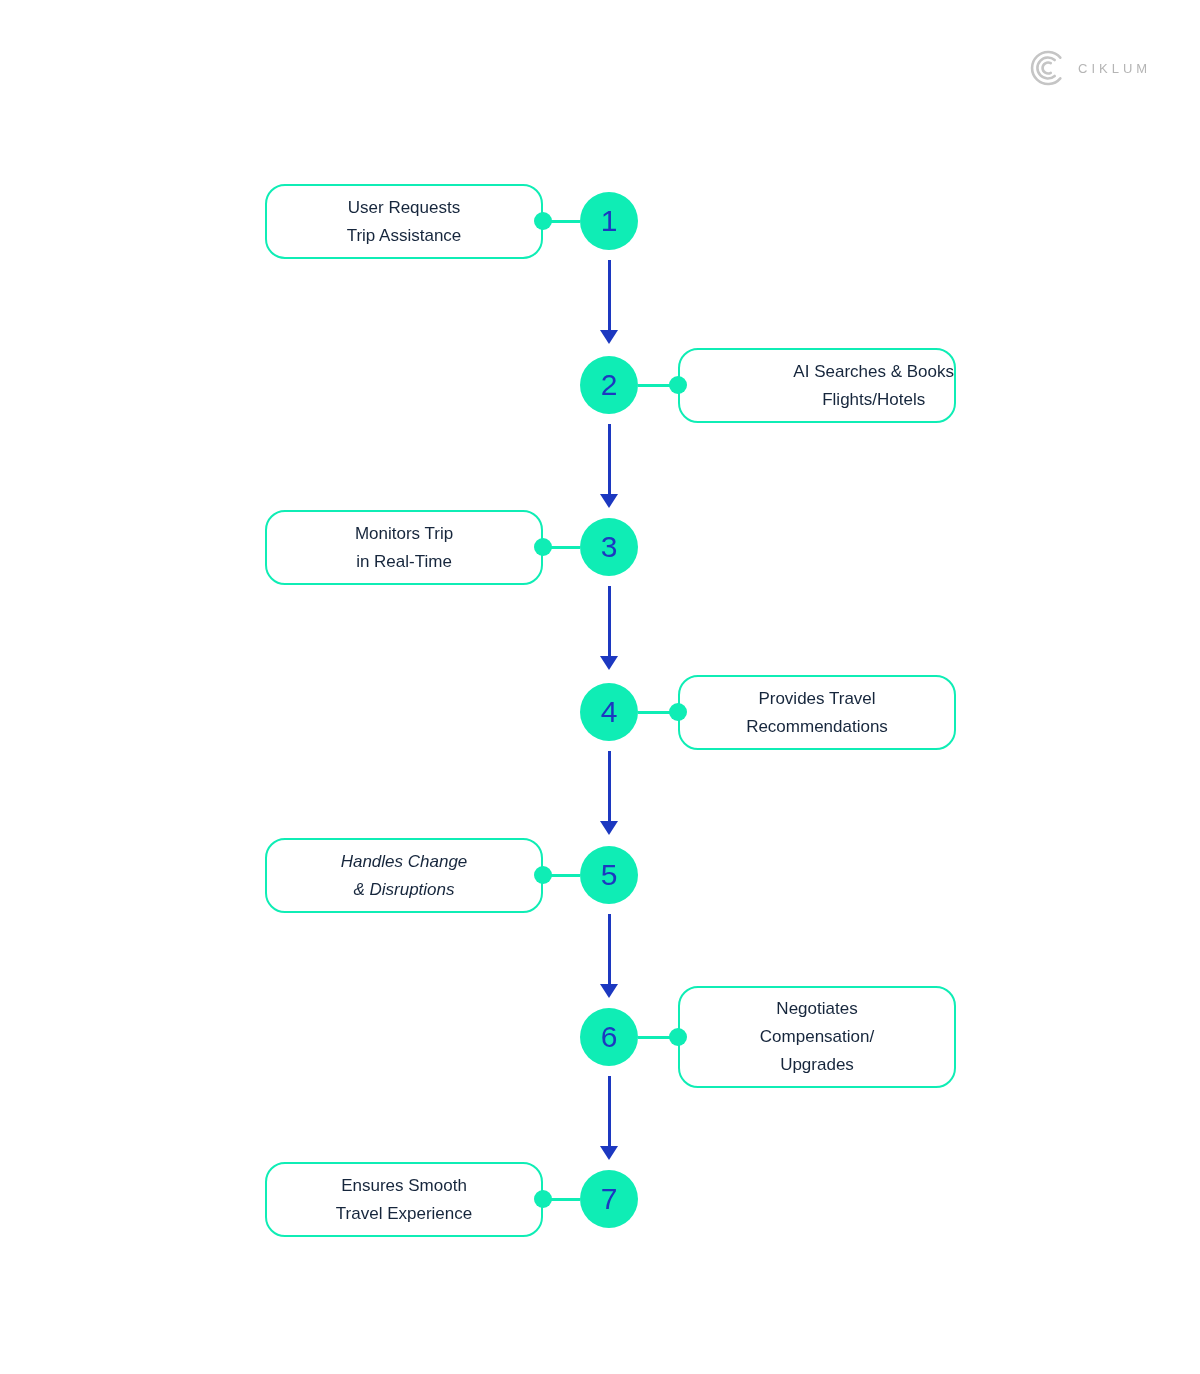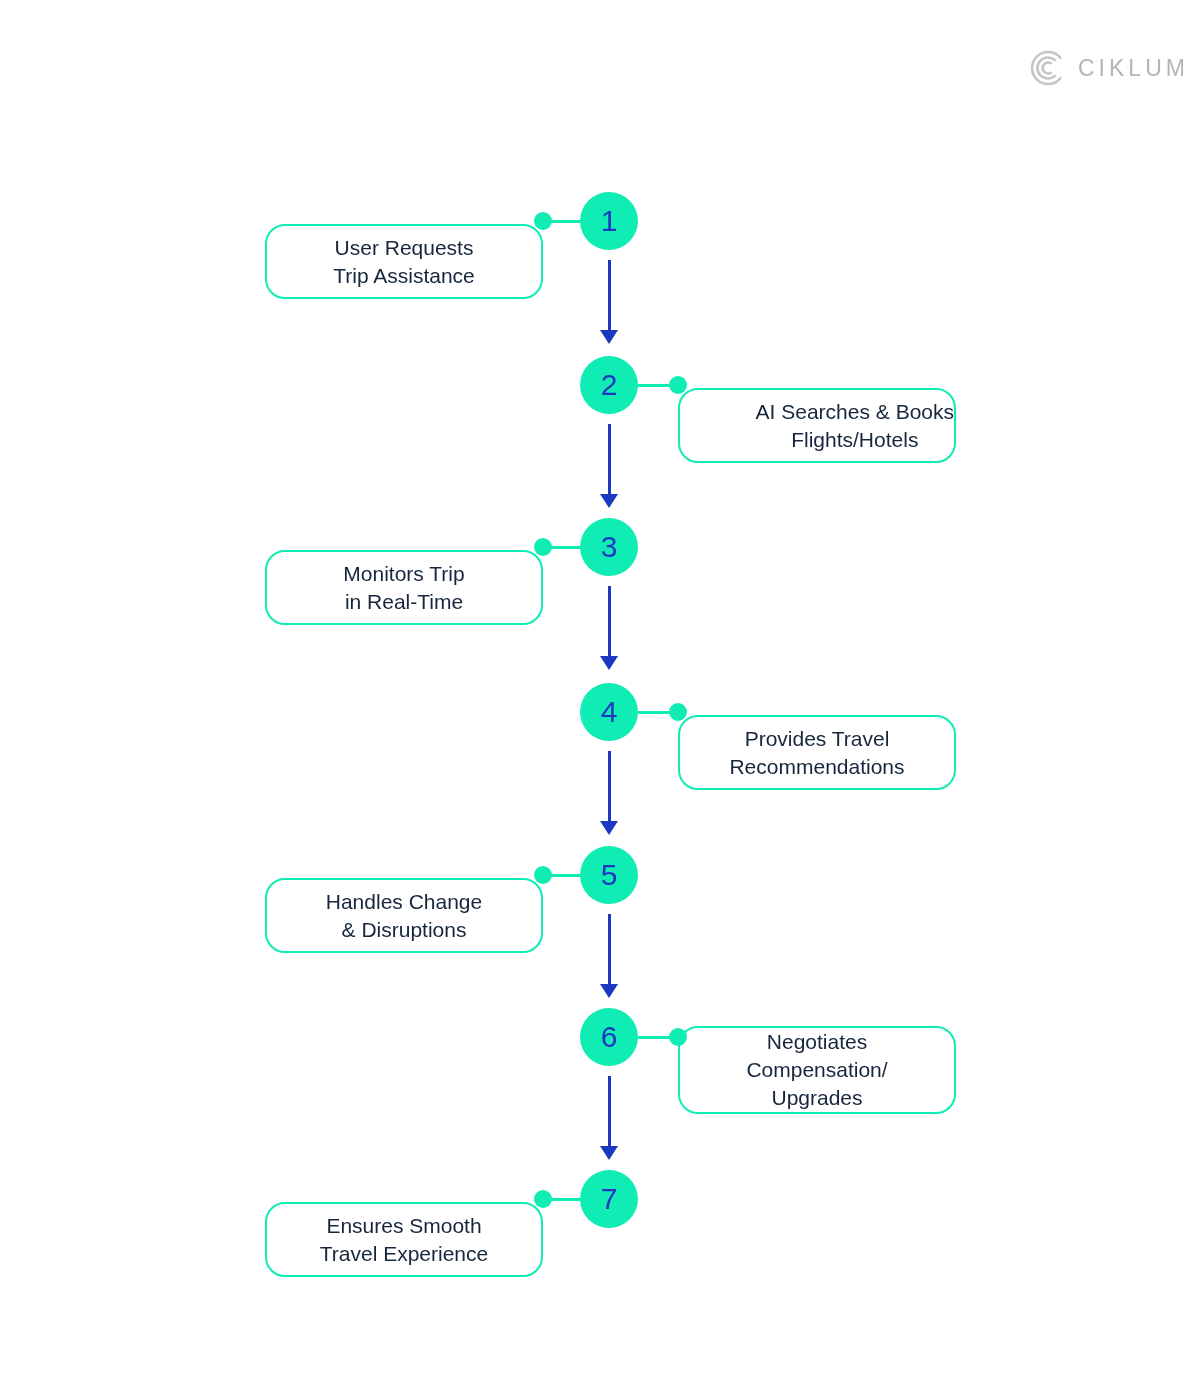--- a/index.html
+++ b/index.html
@@ -4,29 +4,29 @@
 <style>
   :root{
     --mint:#0fedb5; --blue:#1c38c0; --ink:#16263c;
     --logoGray:#c5c5c5; --logoTextGray:#b5b5b5; --bg:#ffffff;
   }
   *{margin:0;padding:0;box-sizing:border-box;}
   body{background:#f4f4f4;font-family:"Liberation Sans",sans-serif;}
   .canvas{position:relative;width:1200px;height:1374px;background:var(--bg);overflow:hidden;margin:0 auto;}
 
   .logo{position:absolute;top:46px;left:1028px;display:flex;align-items:center;gap:10px;}
-  .logo-text{font-size:23px;font-weight:500;letter-spacing:4px;color:var(--logoTextGray);}
+  .logo-text{font-size:13px;font-weight:500;letter-spacing:4px;color:var(--logoTextGray);}
 
   .step-box{
     position:absolute;width:278px;
     border:2px solid var(--mint);border-radius:20px;
     display:flex;align-items:center;justify-content:center;
     text-align:center;color:var(--ink);
-    font-size:21px;line-height:28px;font-weight:500;
-    white-space:pre-line;background:var(--bg);margin-top:40px;
+    font-size:17px;line-height:28px;font-weight:500;
+    white-space:pre-line;background:var(--bg);
   }
   .circle{
     position:absolute;width:58px;height:58px;border-radius:50%;
     background:var(--mint);color:var(--blue);
     display:flex;align-items:center;justify-content:center;
     font-size:30px;font-weight:500;
   }
   .conn-line{position:absolute;height:3px;background:var(--mint);}
   .conn-dot{position:absolute;width:18px;height:18px;border-radius:50%;background:var(--mint);}
 
@@ -99,35 +99,35 @@
   <div class="conn-line" style="left:638px;top:711px;width:40px;"></div>
   <div class="conn-dot" style="left:669px;top:703px;"></div>
   <div class="circle" style="left:580px;top:683px;">
     <span>4</span>
   </div>
   <div class="arrow" style="left:600px;top:751px;height:84px;">
     <div class="stem"></div>
     <div class="head"></div>
   </div>
 
-  <div class="step-box" style="left:265px;top:838px;height:75px;">
+  <div class="step-box" style="left:265px;top:838px;height:75px;font-style:italic;">
     <span>Handles Change
 &amp; Disruptions</span>
   </div>
   <div class="conn-line" style="left:543px;top:874px;width:37px;"></div>
   <div class="conn-dot" style="left:534px;top:866px;"></div>
   <div class="circle" style="left:580px;top:846px;">
     <span>5</span>
   </div>
   <div class="arrow" style="left:600px;top:914px;height:84px;">
     <div class="stem"></div>
     <div class="head"></div>
   </div>
 
-  <div class="step-box" style="left:678px;top:986px;height:88px;">
+  <div class="step-box" style="left:678px;top:986px;height:102px;">
     <span>Negotiates
 Compensation/
 Upgrades</span>
   </div>
   <div class="conn-line" style="left:638px;top:1036px;width:40px;"></div>
   <div class="conn-dot" style="left:669px;top:1028px;"></div>
   <div class="circle" style="left:580px;top:1008px;">
     <span>6</span>
   </div>
   <div class="arrow" style="left:600px;top:1076px;height:84px;">

